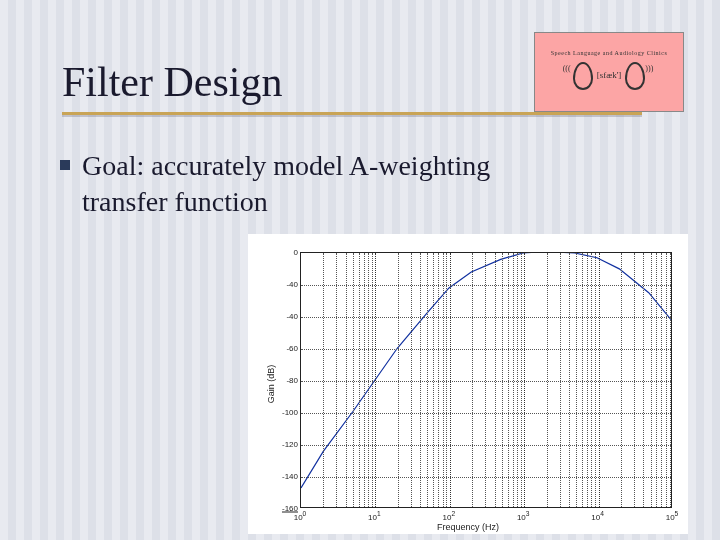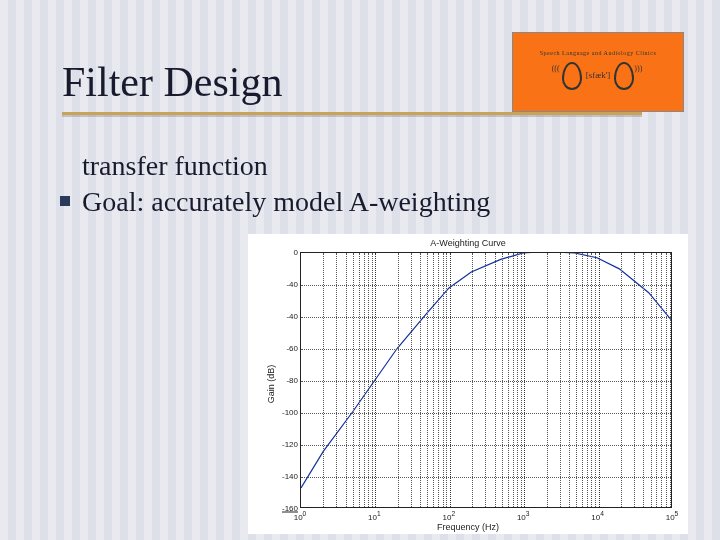--- a/index.html
+++ b/index.html
@@ -45,23 +45,23 @@
     left: 0;
     top: 3px;
     width: 580px;
     height: 2px;
     background: rgba(100,100,120,0.3);
   }
   .logo {
     position: absolute;
     top: 32px;
     right: 36px;
-    width: 172px;
+    width: 150px;
     height: 80px;
-    background: #f97316;
+    background: #fca5a5;
     border: 1px solid #888;
     display: flex;
     align-items: center;
     justify-content: center;
     font-size: 7px;
     color: #333;
   }
   .logo-inner {
     text-align: center;
     line-height: 1.2;
@@ -217,29 +217,28 @@
       </div>
     </div>
   </div>
 
   <div class="title-wrap">
     <h1 class="title">Filter Design</h1>
     <div class="underline"></div>
   </div>
 
   <div class="body-text">
-    <div class="body-line">transfer function</div>
     <div class="body-line">
       <span class="bullet"></span>
       <span>Goal: accurately model A-weighting</span>
     </div>
+    <div class="body-line">transfer function</div>
   </div>
 
   <div class="chart-wrap">
-    <div class="chart-title">A-Weighting Curve</div>
     <div class="ylabel">Gain (dB)</div>
     <div class="xlabel">Frequency (Hz)</div>
     <div class="plot-area">
       <svg class="curve-svg" viewBox="0 0 372 256" preserveAspectRatio="none">
         <path id="curve-path" fill="none" stroke="#1030a0" stroke-width="1.2" d="M0.0 236.8 L22.4 200.0 L52.0 160.0 L74.4 128.0 L96.8 96.0 L126.4 60.8 L148.8 35.2 L171.2 19.2 L200.8 6.4 L223.2 0.0 L245.6 -1.6 L275.2 0.0 L297.6 4.8 L320.0 16.0 L349.6 40.0 L372.0 67.2 "></path>
       </svg>
     <div class="gridline-h" style="top: 32px;"></div>
         <div class="gridline-h" style="top: 64px;"></div>
         <div class="gridline-h" style="top: 96px;"></div>
         <div class="gridline-h" style="top: 128px;"></div>

